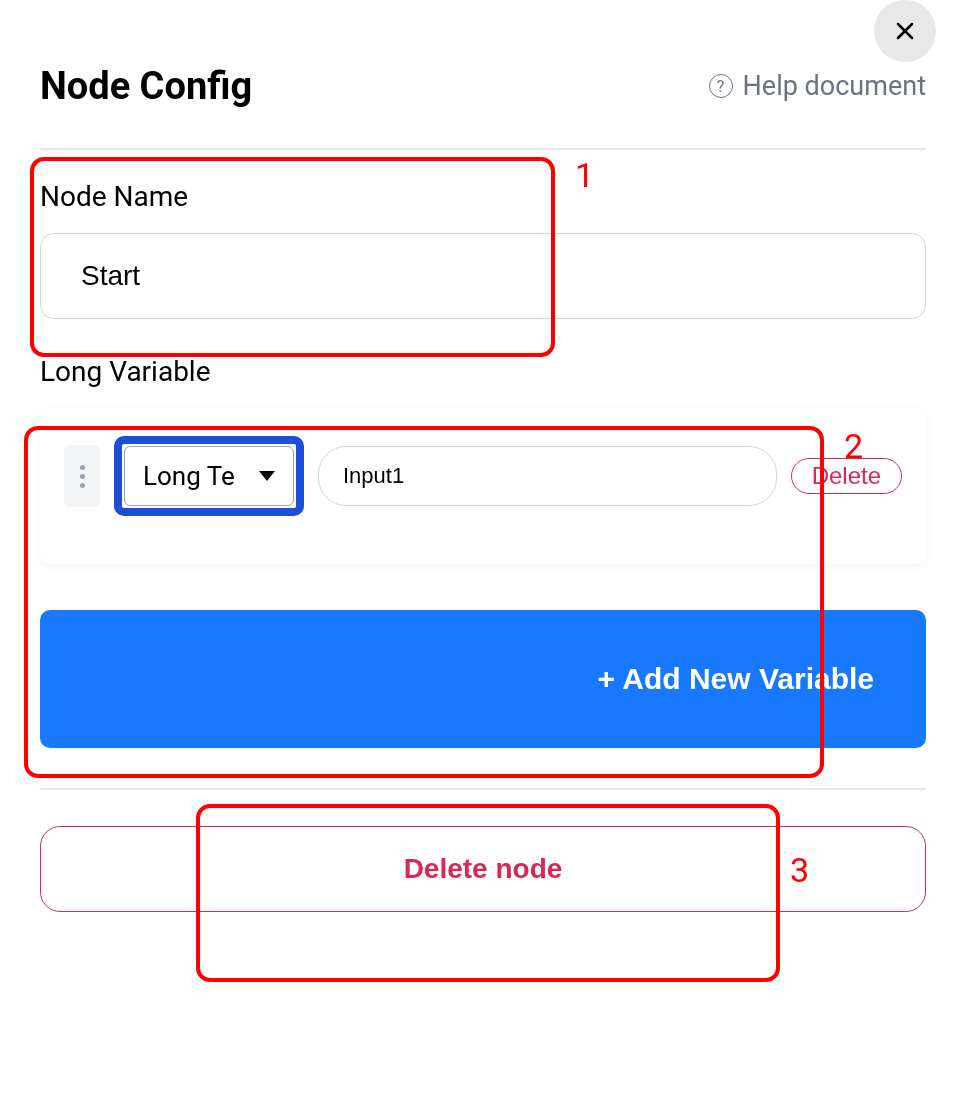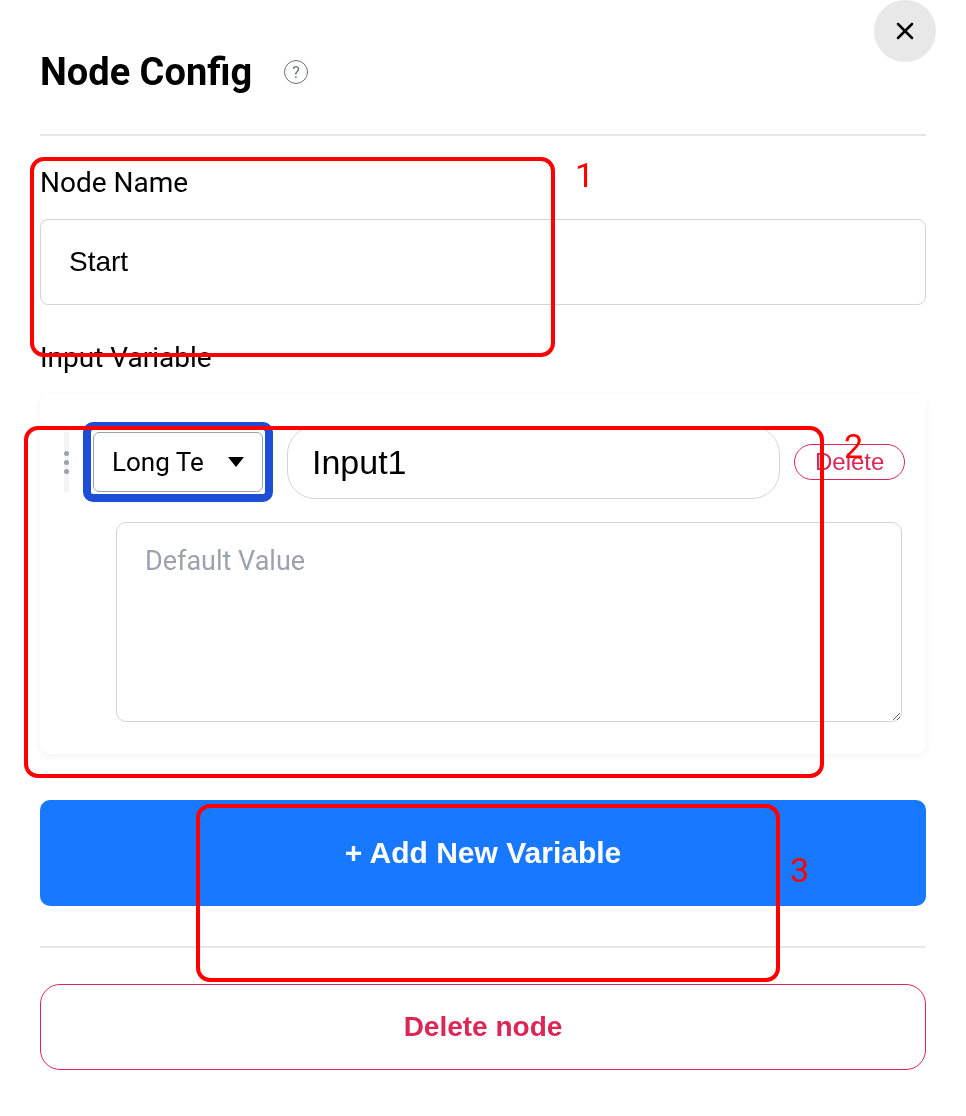--- a/index.html
+++ b/index.html
@@ -30,22 +30,23 @@
       cursor: pointer;
     }
     .close-button svg {
       width: 24px;
       height: 24px;
     }
     .header {
       display: flex;
       align-items: center;
       gap: 32px;
-      margin-top: 10px;
+      margin-top: 24px;
       margin-bottom: 40px;
+      justify-content: space-between;
     }
     .page-title {
       font-size: 38px;
       font-weight: 700;
       color: #000;
     }
     .help-link {
       display: flex;
       align-items: center;
       gap: 10px;
@@ -70,24 +71,24 @@
       margin: 0 0 30px 0;
     }
     .section-label {
       font-size: 28px;
       font-weight: 400;
       color: #000;
       margin-bottom: 20px;
     }
     .node-name-input {
       width: 100%;
-      padding: 26px 28px;
+      padding: 26px 40px;
       font-size: 28px;
       border: 1px solid #d1d5db;
-      border-radius: 8px;
+      border-radius: 14px;
       color: #000;
       background: #fff;
     }
     .node-name-section {
       margin-bottom: 36px;
     }
     .variable-card {
       background: #fff;
       border-radius: 10px;
       box-shadow: 0 2px 8px rgba(0,0,0,0.05);
@@ -147,21 +148,21 @@
       width: 0;
       height: 0;
       border-left: 8px solid transparent;
       border-right: 8px solid transparent;
       border-top: 10px solid #000;
       flex-shrink: 0;
     }
     .variable-name-input {
       flex: 1;
       padding: 16px 24px;
-      font-size: 34px;
+      font-size: 22px;
       border: 1.5px solid #d1d5db;
       border-radius: 28px;
       background: #fff;
     }
     .delete-var-button {
       padding: 3px 20px;
       border: 1.5px solid #dc2655;
       border-radius: 24px;
       background: #fff;
       color: #dc2655;
@@ -179,29 +180,30 @@
       border-radius: 10px;
       resize: vertical;
       font-family: inherit;
       color: #000;
     }
     .default-value-textarea::placeholder {
       color: #9ca3af;
     }
     .add-variable-button {
       width: 100%;
-      padding: 36px;
+      padding: 52px;
       background: #1878ff;
       color: #fff;
       font-size: 30px;
       font-weight: 600;
       border: none;
       border-radius: 10px;
       cursor: pointer;
       margin-bottom: 40px;
+      text-align: right;
     }
     .bottom-divider {
       border: none;
       border-top: 2px solid #e5e7eb;
       margin-bottom: 36px;
     }
     .delete-node-button {
       width: 100%;
       padding: 26px;
       background: #fff;
@@ -266,49 +268,49 @@
   <svg viewBox="0 0 24 24" fill="none" stroke="#000" stroke-width="2.5" stroke-linecap="round">
     <line x1="5" y1="5" x2="19" y2="19"></line>
     <line x1="19" y1="5" x2="5" y2="19"></line>
   </svg>
 </button>
 
 <div class="header">
   <h1 class="page-title">Node Config</h1>
   <a href="#" class="help-link">
     <span class="help-icon">?</span>
+    <span>Help document</span>
   </a>
 </div>
 
 <hr class="divider">
 
 <div class="node-name-section">
   <div class="section-label">Node Name</div>
   <input type="text" class="node-name-input" value="Start" style="">
 </div>
 
-<div class="section-label">Input Variable</div>
+<div class="section-label">Long Variable</div>
 
 <div class="variable-card">
   <div class="variable-row">
     <div class="drag-handle">
       <span class="dot"></span>
       <span class="dot"></span>
       <span class="dot"></span>
     </div>
     <div class="type-select-wrapper">
       <div class="type-select">
         <span class="type-select-text">Long Te</span>
         <span class="caret-down"></span>
       </div>
     </div>
     <input type="text" class="variable-name-input" value="Input1" style="">
     <button class="delete-var-button">Delete</button>
   </div>
-  <textarea class="default-value-textarea" placeholder="Default Value" style=""></textarea>
 </div>
 
 <button class="add-variable-button">+ Add New Variable</button>
 
 <hr class="bottom-divider">
 
 <button class="delete-node-button">Delete node</button>
 
 
 <div class="annotation ann-1"></div>

